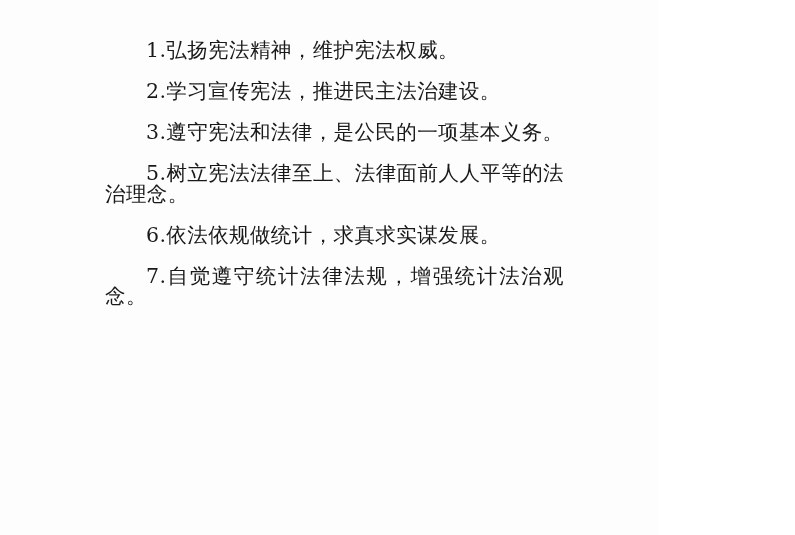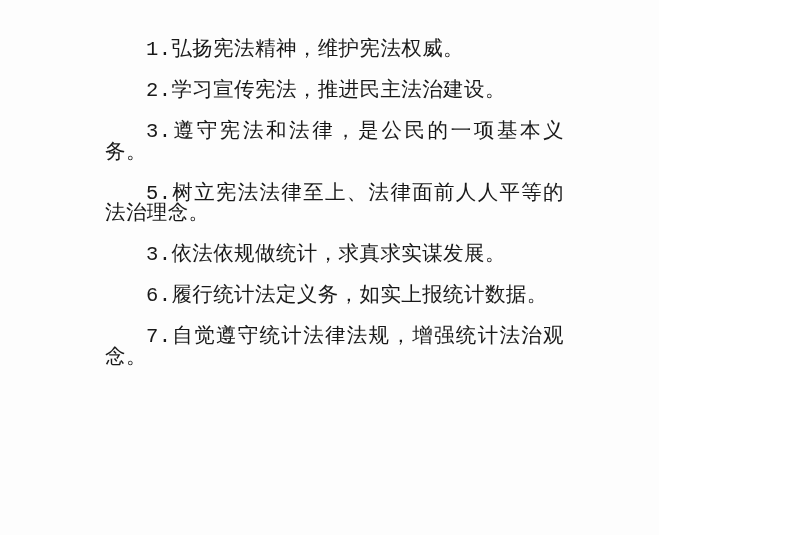--- a/index.html
+++ b/index.html
@@ -14,21 +14,20 @@
     color: #1a1a1a;
     overflow: hidden;
   }
   .page {
     position: relative;
     width: 659px;
     height: 535px;
     background: #fdfdfd;
     box-sizing: border-box;
     padding: 30px 95px 0 105px;
-    font-family: Liberation Mono, monospace;
   }
   .doc-body {
     margin: 0;
     padding: 0;
     list-style: none;
   }
   .doc-line {
     font-size: 20.5px;
     line-height: 1.0;
     letter-spacing: 0.4px;
@@ -46,17 +45,16 @@
 </style>
 </head>
 <body>
 
 <div class="page">
   <div class="doc-body">
     <p class="doc-line first-line">1.弘扬宪法精神，维护宪法权威。</p>
     <p class="doc-line">2.学习宣传宪法，推进民主法治建设。</p>
     <p class="doc-line">3.遵守宪法和法律，是公民的一项基本义务。</p>
     <p class="doc-line">5.树立宪法法律至上、法律面前人人平等的法治理念。</p>
-    <p class="doc-line">3.依法依规做统计，求真求实谋发展。</p>
-    <p class="doc-line">6.履行统计法定义务，如实上报统计数据。</p>
+    <p class="doc-line">6.依法依规做统计，求真求实谋发展。</p>
     <p class="doc-line">7.自觉遵守统计法律法规，增强统计法治观念。</p>
   </div>
 </div>
 
 </body></html>

